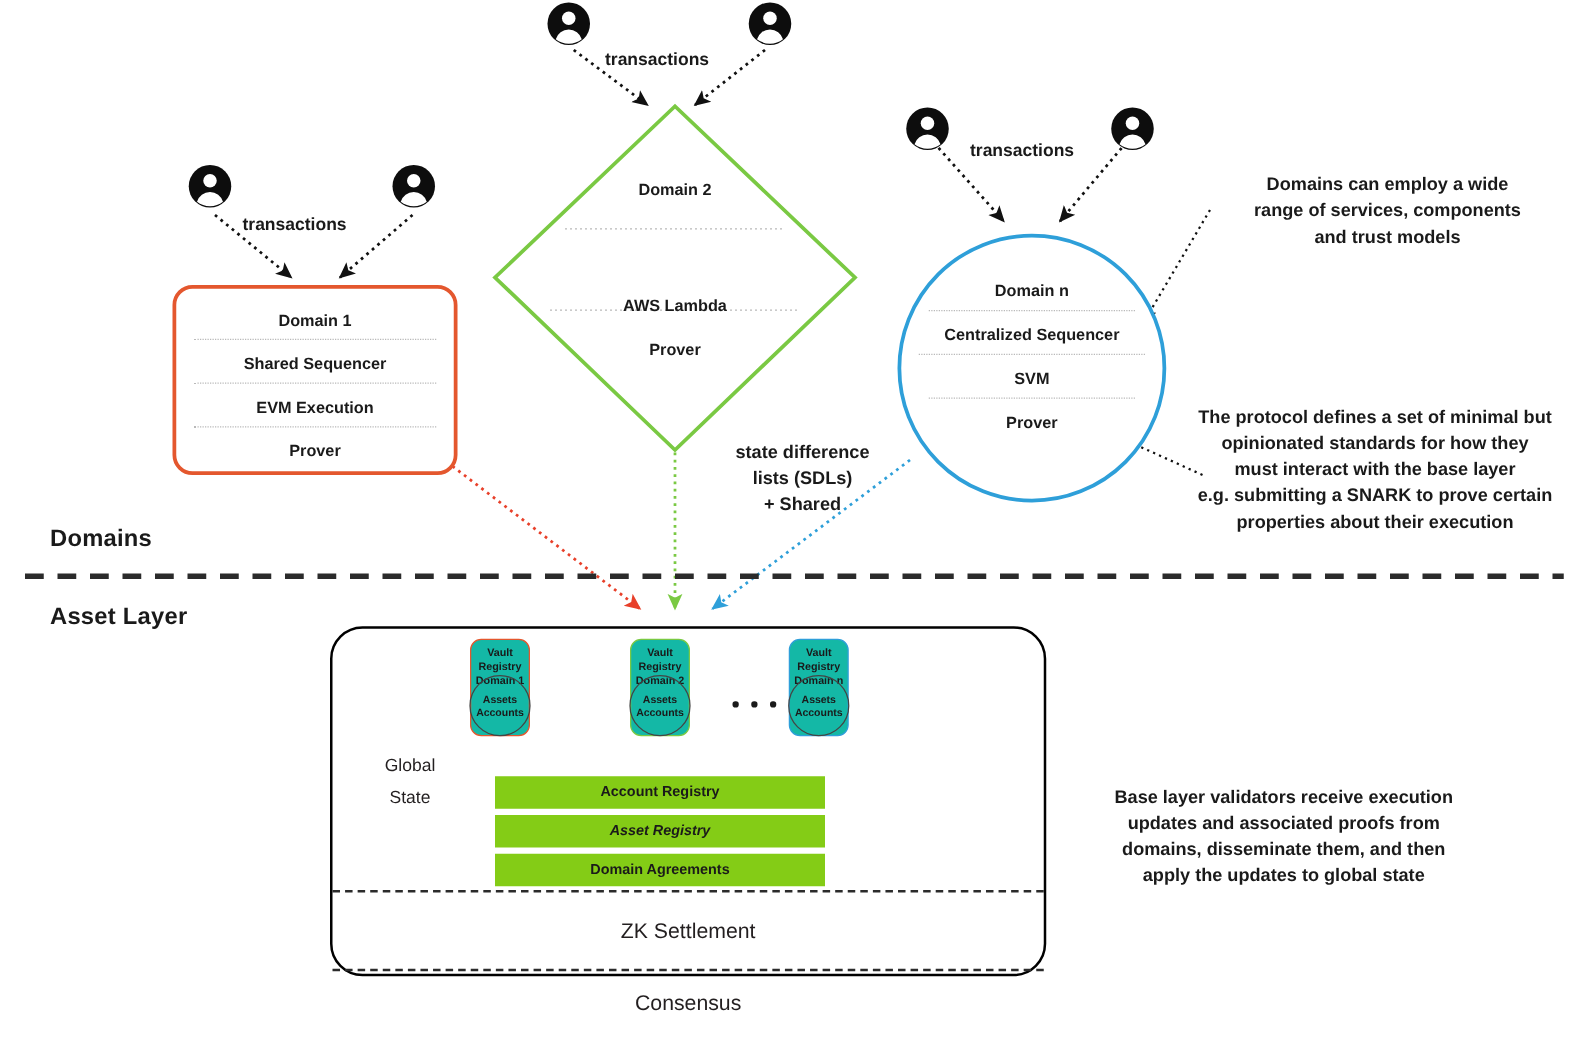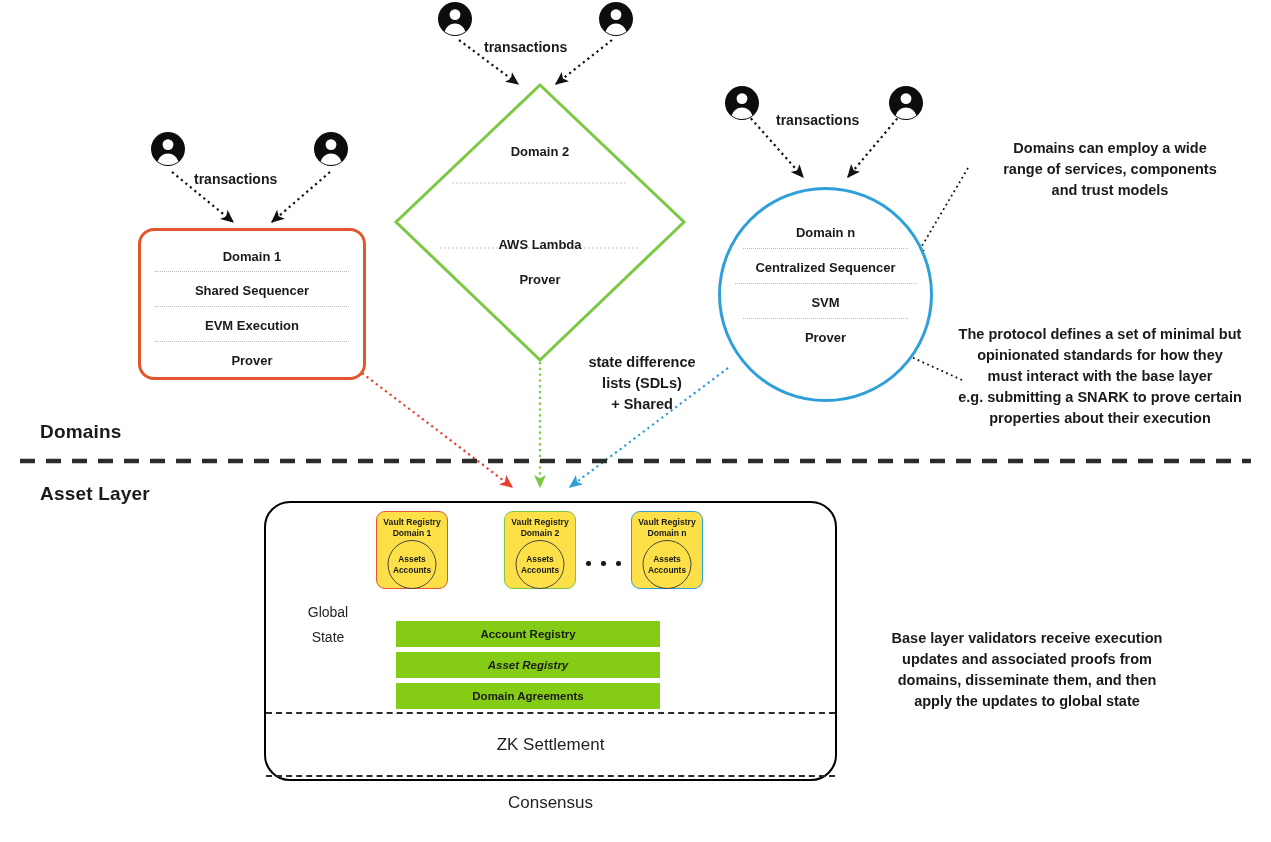--- a/index.html
+++ b/index.html
@@ -108,23 +108,23 @@
   }
   .base-sep {
     position: absolute;
     left: 0; right: 0;
     border-top: 2.5px dashed #2b2b2b;
   }
 
   
   .vault {
     position: absolute;
-    width: 72px; height: 78px;
+    width: 48px; height: 78px;
     border-radius: 9px;
-    background: #fde047;
+    background: #14b8a6;
     box-sizing: border-box;
   }
   .vault .vtitle {
     position: absolute;
     top: 5px; left: 0; width: 100%;
     text-align: center;
     font-weight: bold;
     font-size: 8.6px;
     line-height: 11px;
     color: #1a1a1a;

